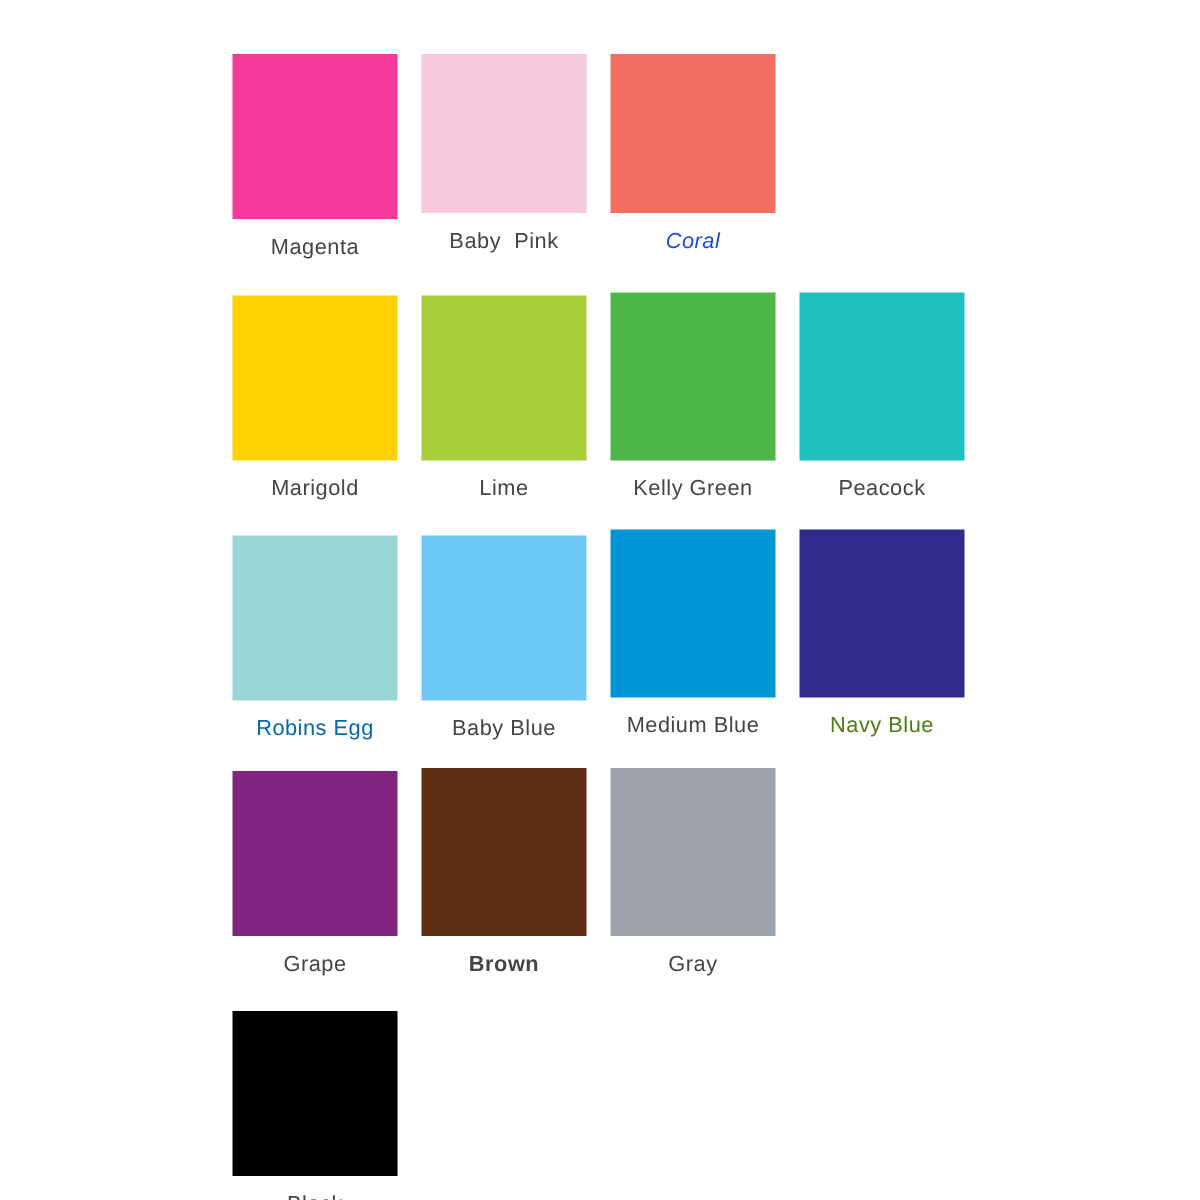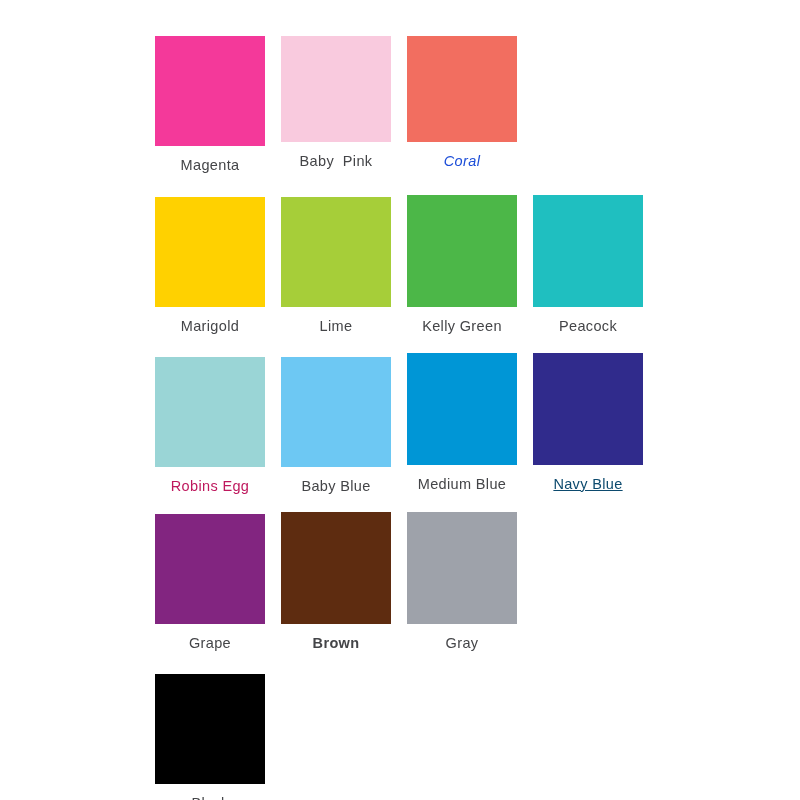--- a/index.html
+++ b/index.html
@@ -116,33 +116,33 @@
       </div>
       <div class="swatch-cell shift-up-2">
         <div class="swatch-tile tile-h-112" style="background-color: rgb(31, 191, 192);"></div>
         <div class="swatch-label" style="color: rgb(68, 69, 72);">Peacock</div>
       </div>
     </div>
 
     <div class="swatch-row row-2">
       <div class="swatch-cell">
         <div class="swatch-tile" style="background-color: rgb(154, 213, 214);"></div>
-        <div class="swatch-label" style="color: #be185d; text-align: right;">Robins Egg</div>
+        <div class="swatch-label" style="color: #0369a1; text-align: right;">Robins Egg</div>
       </div>
       <div class="swatch-cell">
         <div class="swatch-tile" style="background-color: rgb(109, 200, 243);"></div>
         <div class="swatch-label" style="color: rgb(68, 69, 72);">Baby Blue</div>
       </div>
       <div class="swatch-cell shift-up-4">
         <div class="swatch-tile tile-h-112" style="background-color: rgb(0, 150, 214);"></div>
         <div class="swatch-label" style="color: rgb(68, 69, 72); text-align: center;">Medium Blue</div>
       </div>
       <div class="swatch-cell shift-up-4">
         <div class="swatch-tile tile-h-112" style="background-color: rgb(48, 43, 140);"></div>
-        <div class="swatch-label" style="color: #0c4a6e; text-decoration: underline;">Navy Blue</div>
+        <div class="swatch-label" style="color: #4d7c0f;">Navy Blue</div>
       </div>
     </div>
 
     <div class="swatch-row row-3">
       <div class="swatch-cell">
         <div class="swatch-tile" style="background-color: rgb(130, 37, 128);"></div>
         <div class="swatch-label" style="color: rgb(68, 69, 72);">Grape</div>
       </div>
       <div class="swatch-cell shift-up-2">
         <div class="swatch-tile tile-h-112" style="background-color: rgb(94, 44, 16);"></div>

